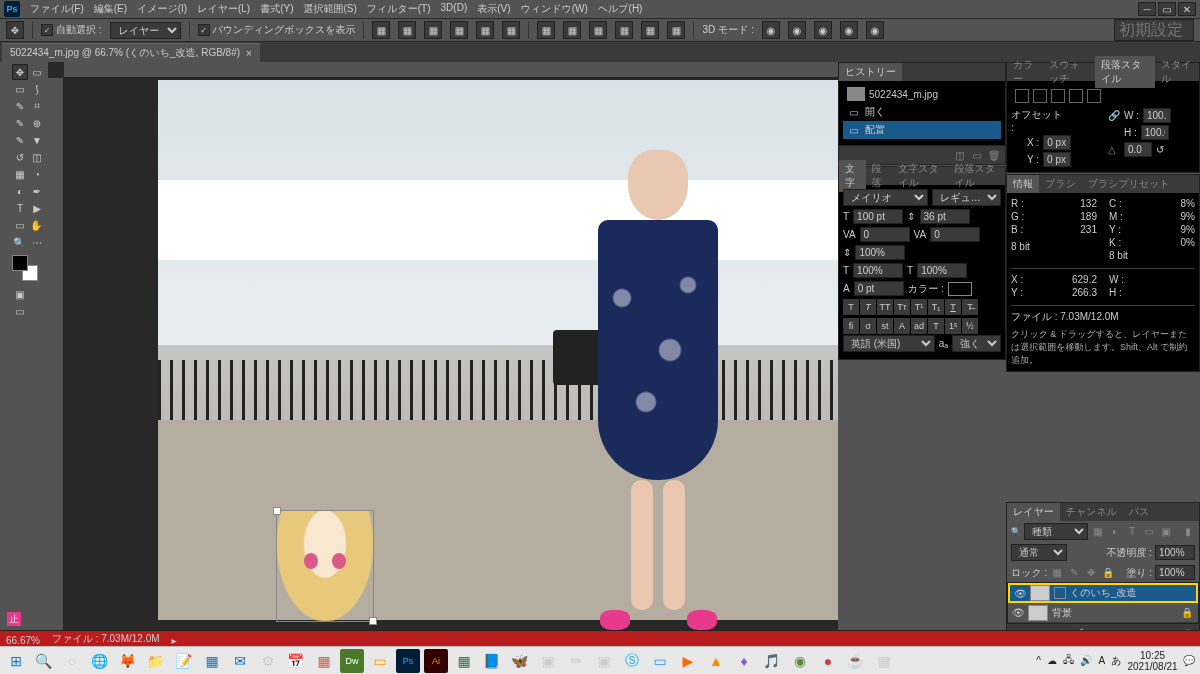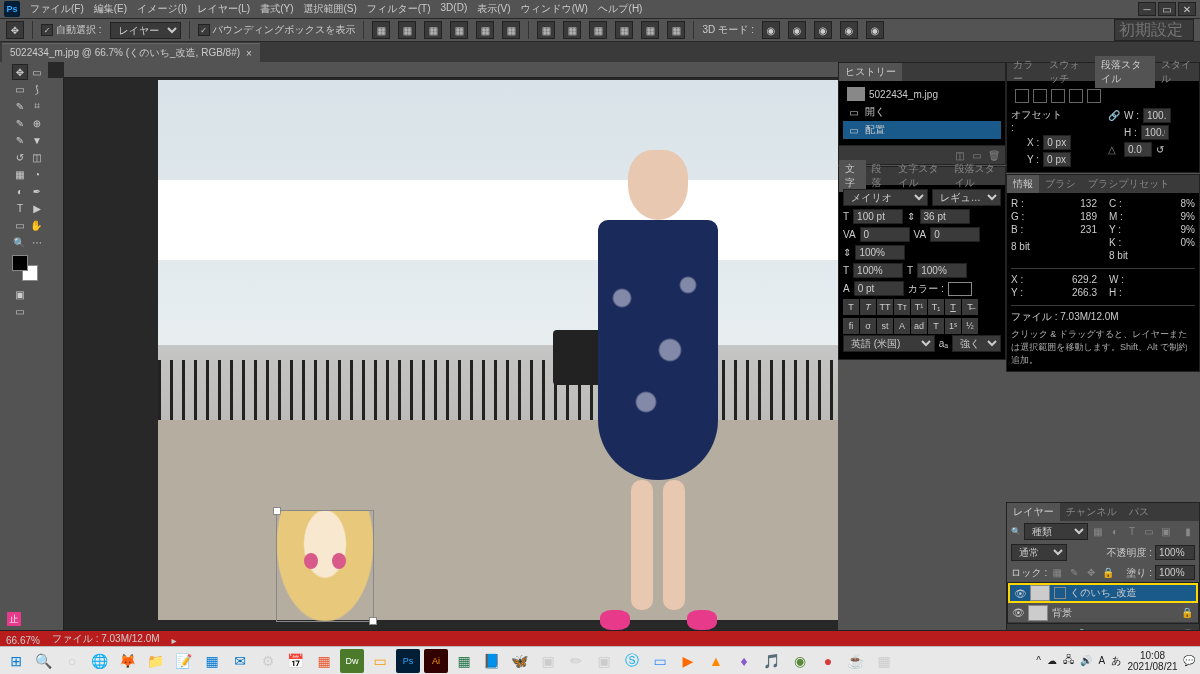--- a/index.html
+++ b/index.html
@@ -608,18 +608,18 @@
   <span class="task-icon" style="color:#ff9a2a">☕</span>
   <span class="task-icon">▦</span>
   <div class="task-sys">
     <span>^</span>
     <span>☁</span>
     <span>🖧</span>
     <span>🔊</span>
     <span>A</span>
     <span>あ</span>
     <div class="task-clock">
-      <div>10:08</div>
+      <div>10:25</div>
       <div>2021/08/21</div>
     </div>
     <span>💬</span>
   </div>
 </div>
 
 </body></html>

